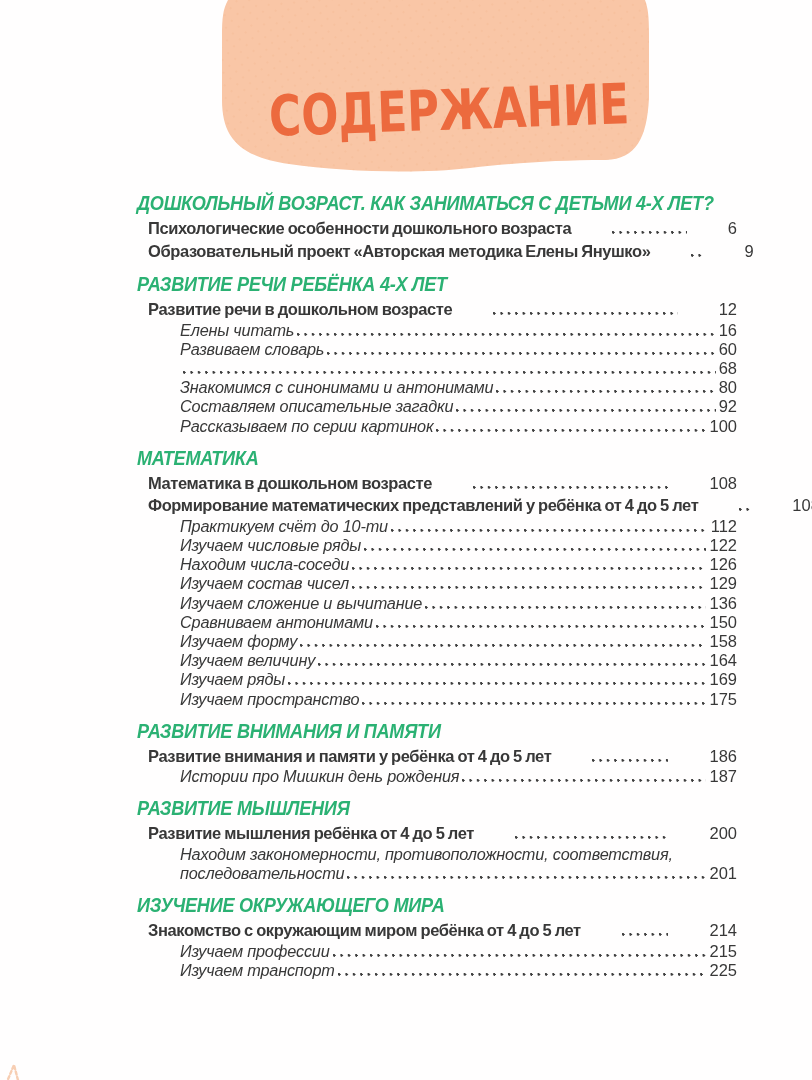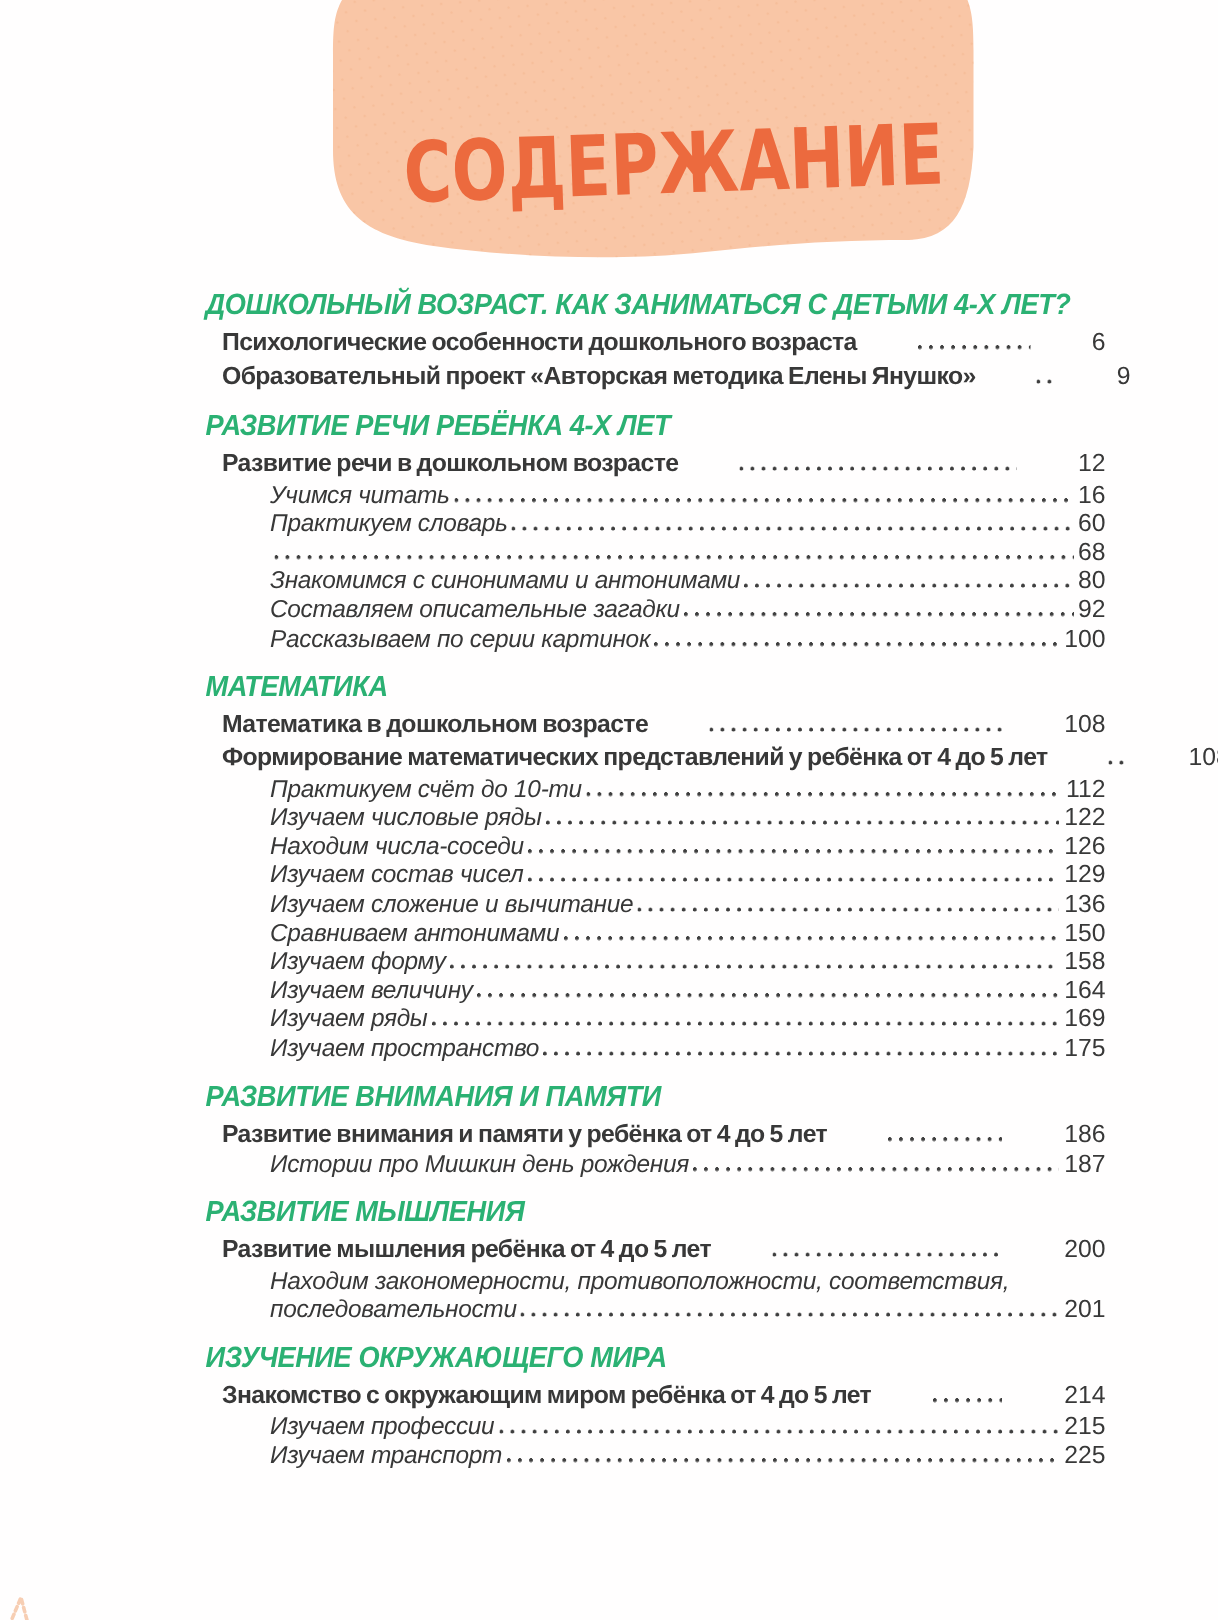--- a/index.html
+++ b/index.html
@@ -121,26 +121,26 @@
         <span class="leader"></span>
         <span class="pg">9</span>
       </div>
       <div class="sec-h" style="color: rgb(43, 177, 115);">РАЗВИТИЕ РЕЧИ РЕБЁНКА 4-Х ЛЕТ</div>
       <div class="row l1">
         <span class="t">Развитие речи в дошкольном возрасте</span>
         <span class="leader"></span>
         <span class="pg">12</span>
       </div>
       <div class="row l2">
-        <span class="t">Учимся читать</span>
+        <span class="t">Елены читать</span>
         <span class="leader"></span>
         <span class="pg">16</span>
       </div>
       <div class="row l2">
-        <span class="t">Практикуем словарь</span>
+        <span class="t">Развиваем словарь</span>
         <span class="leader"></span>
         <span class="pg">60</span>
       </div>
       <div class="row l2">
         <span class="leader"></span>
         <span class="pg">68</span>
       </div>
       <div class="row l2">
         <span class="t">Знакомимся с синонимами и антонимами</span>
         <span class="leader"></span>

